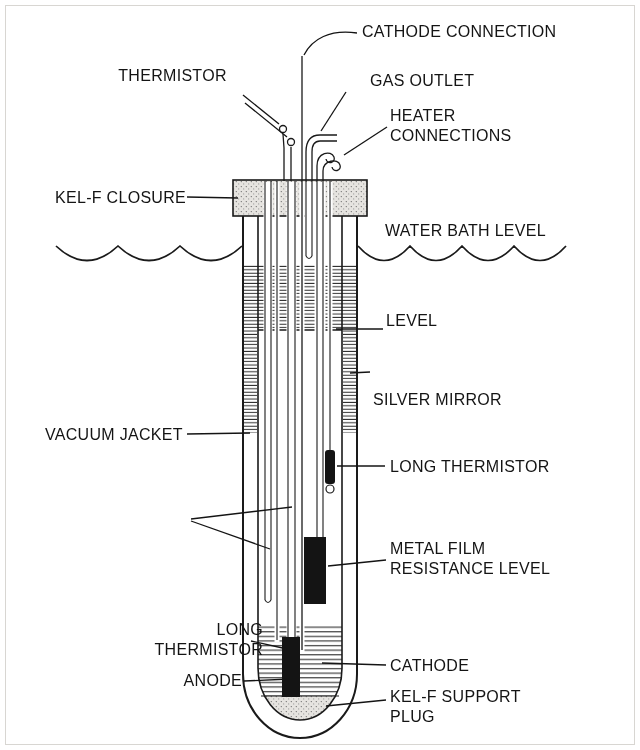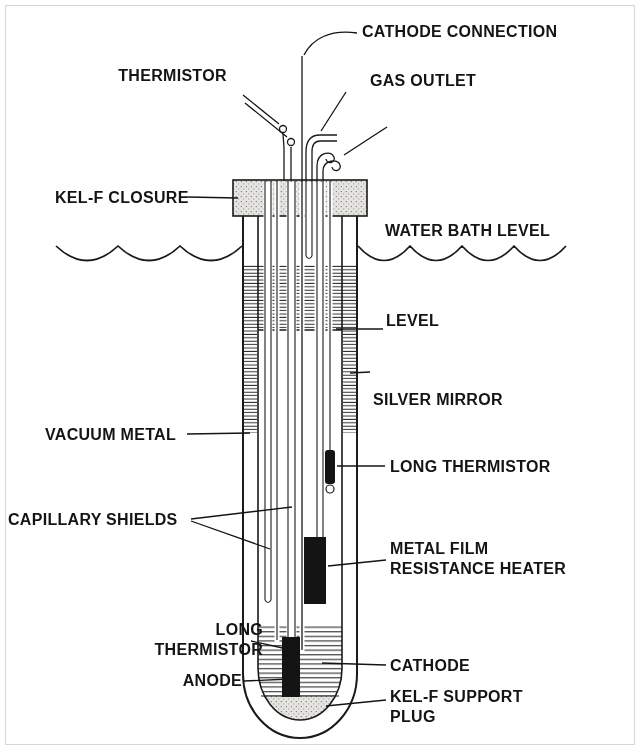--- a/index.html
+++ b/index.html
@@ -13,21 +13,21 @@
   .figure { position: relative; width: 640px; height: 750px; background: #ffffff; }
   .frame {
     position: absolute; left: 5px; top: 5px; right: 5px; bottom: 5px;
     border: 1.5px solid #d8d6d2; pointer-events: none;
   }
   svg.diagram { position: absolute; left: 0; top: 0; }
   .lbl {
     position: absolute;
     color: #141414;
     font-size: 16px;
-    font-weight: bold;
+    font-weight: normal;
     letter-spacing: 0.3px;
     line-height: 20px;
     white-space: nowrap;
   }
   .lbl .line { display: block; }
   .center { text-align: center; }
   .right { text-align: right; }
 </style>
 </head>
 <body>
@@ -145,40 +145,43 @@
   </svg>
 
   <div class="lbl" style="left:362px; top:22px;">CATHODE CONNECTION</div>
 
   <div class="lbl center" style="left:85px; top:66px; width:175px;">
     <span class="line">THERMISTOR</span>
   </div>
 
   <div class="lbl" style="left:338px; top:71px;margin-left:32px;">GAS OUTLET</div>
 
+  <div class="lbl" style="left:390px; top:106px;">
+    <span class="line">HEATER</span>
+    <span class="line">CONNECTIONS</span>
+  </div>
 
   <div class="lbl" style="left:55px; top:188px;">KEL-F CLOSURE</div>
 
   <div class="lbl" style="left:385px; top:221px;">WATER BATH LEVEL</div>
 
   <div class="lbl" style="left:386px; top:311px;">
     <span class="line">LEVEL</span>
   </div>
 
   <div class="lbl" style="left:373px; top:361px;margin-top:29px;">SILVER MIRROR</div>
 
-  <div class="lbl" style="left:45px; top:425px;">VACUUM METAL</div>
+  <div class="lbl" style="left:45px; top:425px;">VACUUM JACKET</div>
 
   <div class="lbl" style="left:390px; top:457px;">LONG THERMISTOR</div>
 
-  <div class="lbl" style="left:8px; top:510px;">CAPILLARY SHIELDS</div>
 
   <div class="lbl" style="left:390px; top:539px;">
     <span class="line">METAL FILM</span>
-    <span class="line">RESISTANCE HEATER</span>
+    <span class="line">RESISTANCE LEVEL</span>
   </div>
 
   <div class="lbl center" style="left:135px; top:620px; width:128px;text-align:right;">
     <span class="line">LONG</span>
     <span class="line">THERMISTOR</span>
   </div>
 
   <div class="lbl right" style="left:150px; top:671px; width:92px;">ANODE</div>
 
   <div class="lbl" style="left:390px; top:656px;">CATHODE</div>

